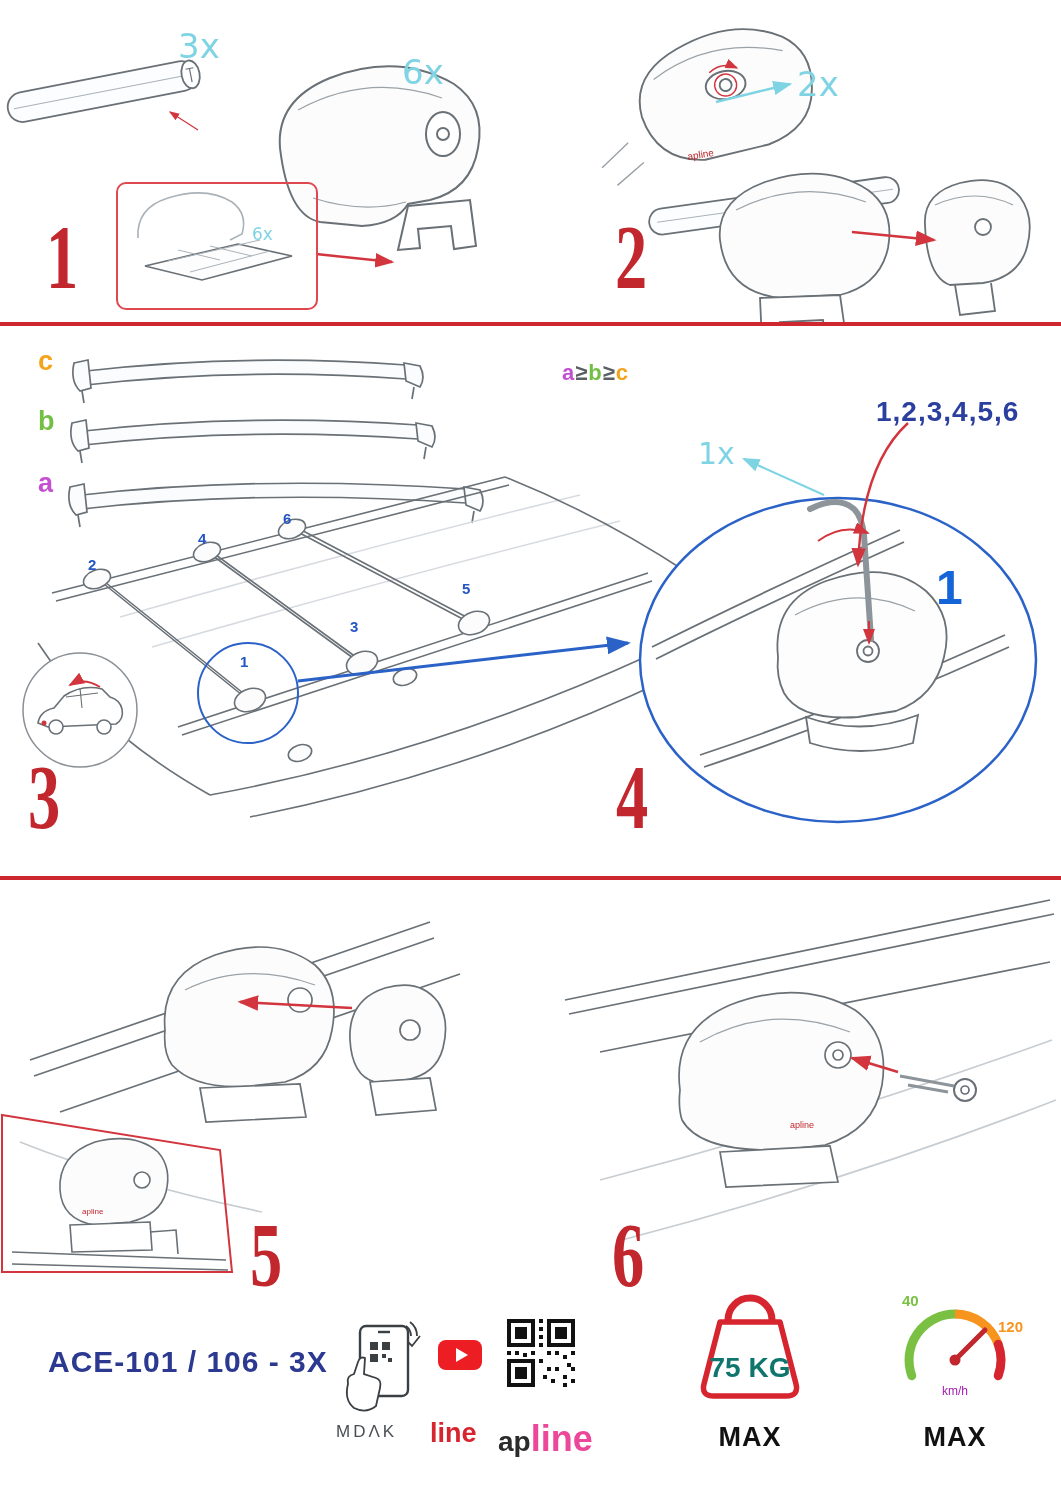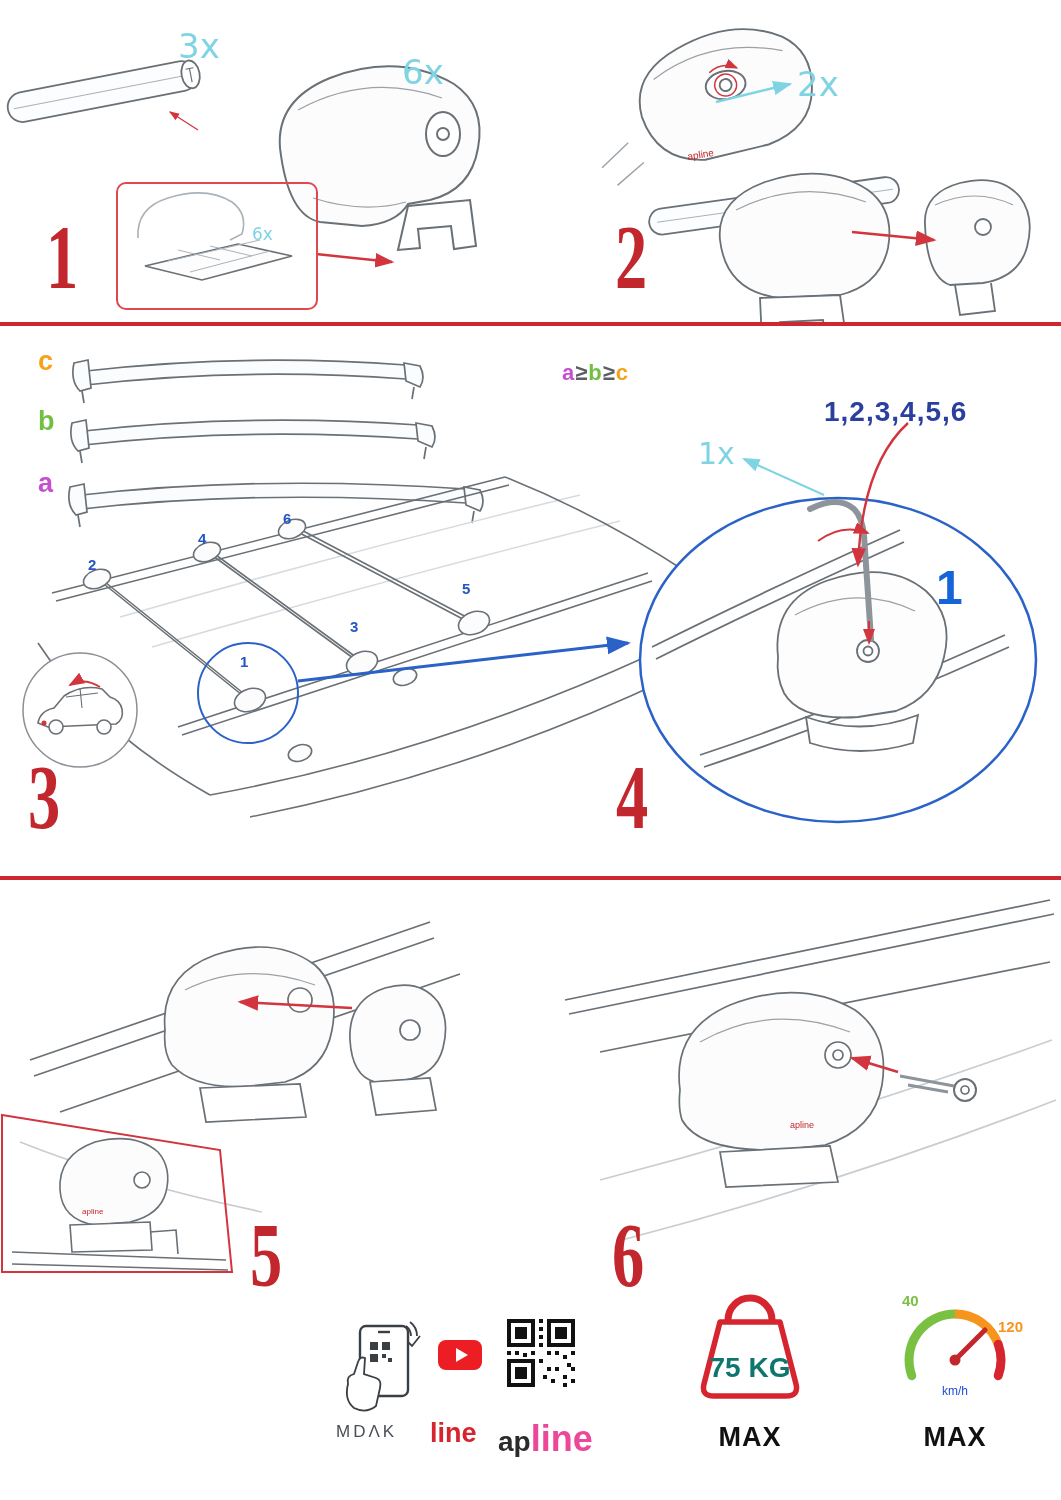--- a/index.html
+++ b/index.html
@@ -24,21 +24,21 @@
   .brandword{font-weight:700;font-size:29px;letter-spacing:0;}
   .brand-black{color:#231f20}.brand-red{color:#ed1c24}
   .mdak{font-weight:400;font-size:17px;color:#4b4f54;letter-spacing:3px;}
   .ipqi{font-weight:700;font-size:27px;color:#d6252e;}
   .apline-black{color:#2b2b2b;font-weight:700;font-size:28px;}
   .apline-red{color:#ec4899;font-weight:700;font-size:36px;}
   .kg{font-weight:700;font-size:28px;color:#0f766e;text-align:center;}
   .max{font-weight:700;font-size:27px;color:#111;text-align:center;letter-spacing:1px;}
   .speed-low{font-weight:700;font-size:15px;color:#7ac143;}
   .speed-high{font-weight:700;font-size:15px;color:#f7941d;}
-  .speed-unit{font-size:12px;color:#1d4ed8;text-align:center;}
+  .speed-unit{font-size:12px;color:#a21caf;text-align:center;}
   svg text{font-family:"Liberation Sans",sans-serif;}
 </style>
 </head>
 <body>
 
 <div class="page">
 
   <svg class="band" style="top:0" width="1061" height="325" viewBox="0 0 1061 325">
     <defs>
       <marker id="mrT" markerWidth="10" markerHeight="8" refX="7" refY="3" orient="auto" markerUnits="strokeWidth">
@@ -263,36 +263,37 @@
   <div class="abs stepnum" style="left:615px;top:218px">2</div>
 
   <div class="abs sizelabel c-orange" style="left:38px;top:346px">c</div>
   <div class="abs sizelabel c-green" style="left:38px;top:406px">b</div>
   <div class="abs sizelabel c-magenta" style="left:38px;top:468px">a</div>
 
   <div class="abs ineq" style="left:562px;top:360px">
     <span class="c-magenta">a</span><span class="ge">≥</span><span class="c-green">b</span><span class="ge">≥</span><span class="c-orange">c</span>
   </div>
 
-  <div class="abs seq" style="left:824px;top:396px">1,2,3,4,5,6</div>
+  <div class="abs seq" style="left:876px;top:396px">1,2,3,4,5,6</div>
   <div class="abs qty" style="left:698px;top:436px;font-size:30px">1x</div>
   <div class="abs bigone" style="left:936px;top:560px">1</div>
 
   <div class="abs roofnum" style="left:240px;top:653px">1</div>
   <div class="abs roofnum" style="left:88px;top:556px">2</div>
   <div class="abs roofnum" style="left:350px;top:618px">3</div>
   <div class="abs roofnum" style="left:198px;top:530px">4</div>
   <div class="abs roofnum" style="left:462px;top:580px">5</div>
   <div class="abs roofnum" style="left:283px;top:510px">6</div>
 
   <div class="abs stepnum" style="left:28px;top:758px">3</div>
   <div class="abs stepnum" style="left:616px;top:758px">4</div>
   <div class="abs stepnum" style="left:250px;top:1216px">5</div>
   <div class="abs stepnum" style="left:612px;top:1216px">6</div>
 
+  <div class="abs model" style="left:48px;top:1345px">ACE-101 / 106 - 3X</div>
 
   <svg class="abs" style="left:336px;top:1318px" width="90" height="100" viewBox="0 0 90 100">
     <g stroke="#3a3f44" stroke-width="2.4" fill="#ffffff">
       <path d="M30,8 h36 a6,6 0 0 1 6,6 v58 a6,6 0 0 1 -6,6 h-36 a6,6 0 0 1 -6,-6 v-58 a6,6 0 0 1 6,-6 Z"></path>
       <path d="M42,14 L54,14" fill="none"></path>
     </g>
     <g fill="#3a3f44">
       <rect x="34" y="24" width="8" height="8"></rect>
         <rect x="46" y="24" width="8" height="8"></rect>
       <rect x="34" y="36" width="8" height="8"></rect>

